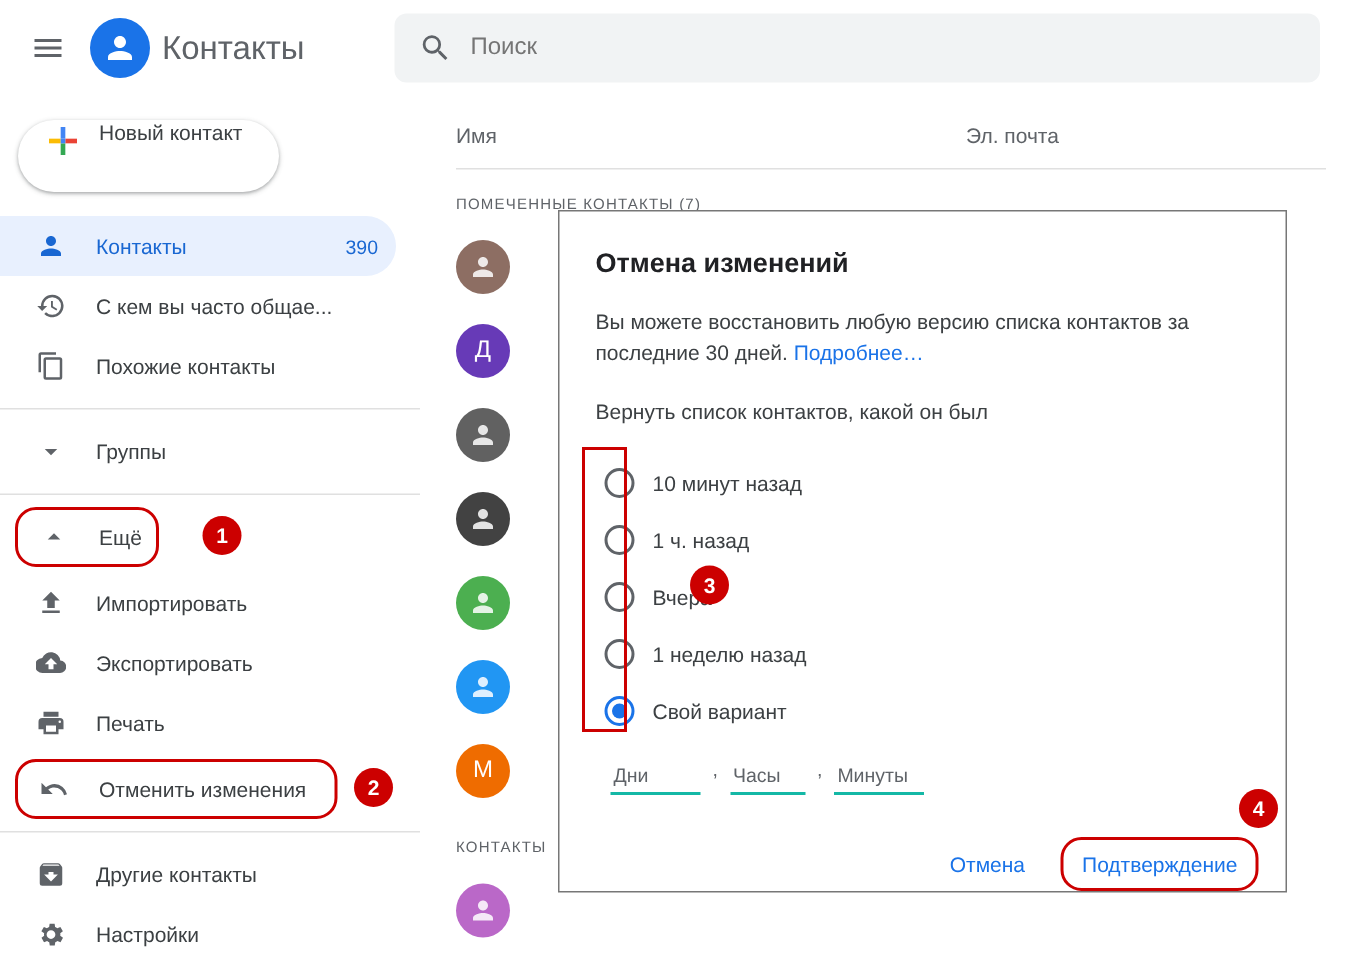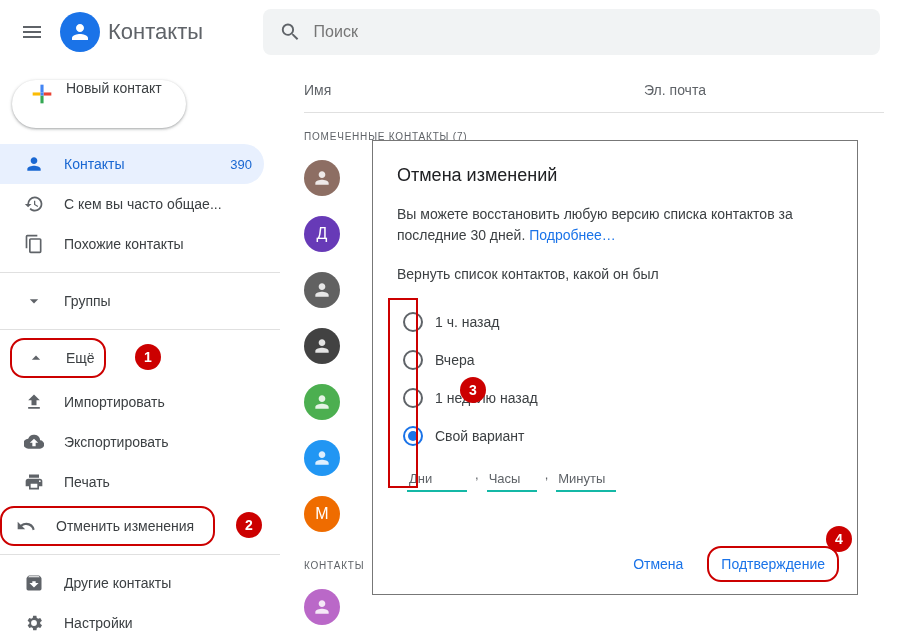--- a/index.html
+++ b/index.html
@@ -19,30 +19,30 @@
 .nav-item.active .icon{color:#1967d2}
 .nav-item .count{margin-left:auto;font-size:13px}
 .divider{height:1px;background:#e0e0e0;margin:8px 0}
 .main{flex:1;padding:0 24px;position:relative}
 .table-header{display:flex;padding:18px 0 14px 0;font-size:14px;color:#5f6368;border-bottom:1px solid #e0e0e0}
 .col-name{width:340px}
 .section-label{font-size:10px;letter-spacing:.8px;color:#5f6368;padding:18px 0 8px 0}
 .contact-row{display:flex;align-items:center;height:56px}
 .avatar{width:36px;height:36px;border-radius:50%;display:flex;align-items:center;justify-content:center;color:#fff;font-size:16px;font-weight:500}
 .dialog{position:absolute;top:140px;left:372px;width:486px;height:455px;background:#fff;border:1px solid #777;padding:24px 24px 12px 24px;z-index:10}
-.dialog-title{font-size:18px;font-weight:400;color:#202124;margin-bottom:18px}
+.dialog-title{font-size:18px;font-weight:700;color:#202124;margin-bottom:18px}
 .dialog-text{font-size:14px;color:#3c4043;line-height:1.5;margin-bottom:18px}
 .dialog-link{color:#1a73e8;cursor:pointer}
 .radio-row{display:flex;align-items:center;height:38px;font-size:14px}
 .radio{width:20px;height:20px;border:2px solid #5f6368;border-radius:50%;margin-right:12px;position:relative}
 .radio.selected{border-color:#1a73e8}
 .radio.selected::after{content:"";position:absolute;top:3px;left:3px;width:10px;height:10px;background:#1a73e8;border-radius:50%}
 .custom-inputs{display:flex;gap:8px;margin:12px 0 0 10px;font-size:13px;color:#5f6368}
 .custom-inputs span{border-bottom:2px solid #14b8a6;padding:4px 2px;display:inline-block}
-.dialog-footer{position:absolute;bottom:12px;right:18px;display:flex;align-items:center;gap:12px}
+.dialog-footer{position:absolute;bottom:0;right:18px;display:flex;align-items:center;gap:12px}
 .dialog-btn{padding:8px 12px;font-size:14px;cursor:pointer;color:#1a73e8;font-weight:500;background:transparent;border:none;border-radius:4px}
 .callout{border:2px solid #c00;border-radius:14px}
 .badge{width:26px;height:26px;border-radius:50%;background:#c00;color:#fff;display:flex;align-items:center;justify-content:center;font-size:14px;font-weight:bold;position:absolute;z-index:20}
 .radio-box{position:absolute;border:2px solid #c00;top:298px;left:388px;width:30px;height:190px;z-index:15}
 svg{display:block}
 </style>
 </head>
 <body>
 
 <div class="header">
@@ -149,21 +149,21 @@
     <div class="nav-item">
       <span class="icon">
           <svg width="20" height="20" viewBox="0 0 24 24">
             <path fill="currentColor" d="M19 8H5a3 3 0 00-3 3v6h4v4h12v-4h4v-6a3 3 0 00-3-3zm-3 11H8v-5h8v5zm3-7a1 1 0 110-2 1 1 0 010 2zm-1-9H6v4h12V3z"></path>
           </svg>
         </span>
       <span>Печать</span>
     </div>
 
     <div style="position:relative;margin:4px 0">
-      <div class="nav-item callout" style="width:215px;padding-left:14px">
+      <div class="nav-item callout" style="width:215px;margin-left:10px;padding-left:14px">
         <span class="icon">
             <svg width="20" height="20" viewBox="0 0 24 24">
               <path fill="currentColor" d="M12.5 8c-2.6 0-5 1-6.9 2.6L2 7v9h9l-3.6-3.6A8 8 0 0120 17l2.4-.8A10.5 10.5 0 0012.5 8z"></path>
             </svg>
           </span>
         <span>Отменить изменения</span>
       </div>
       <div class="badge" style="top:6px;left:236px">2</div>
     </div>
 
@@ -251,20 +251,24 @@
 
 <div class="dialog">
   <div class="dialog-title">Отмена изменений</div>
   <div class="dialog-text">
     <span>Вы можете восстановить любую версию списка контактов за последние 30 дней. </span><span class="dialog-link">Подробнее…</span>
   </div>
   <div class="dialog-text">Вернуть список контактов, какой он был</div>
   <div id="radio-list" style="margin-left:6px">
       <div class="radio-row">
         <div class="radio"></div>
+        <span>10 минут назад</span>
+      </div>
+      <div class="radio-row">
+        <div class="radio"></div>
         <span>1 ч. назад</span>
       </div>
       <div class="radio-row">
         <div class="radio"></div>
         <span>Вчера</span>
       </div>
       <div class="radio-row">
         <div class="radio"></div>
         <span>1 неделю назад</span>
       </div>

